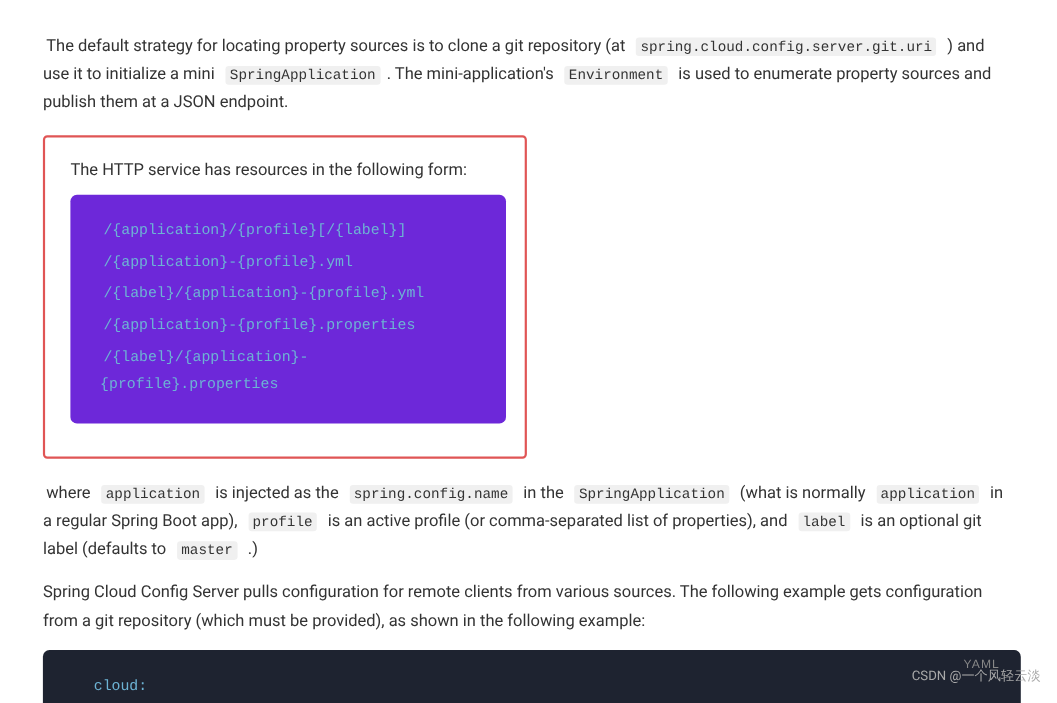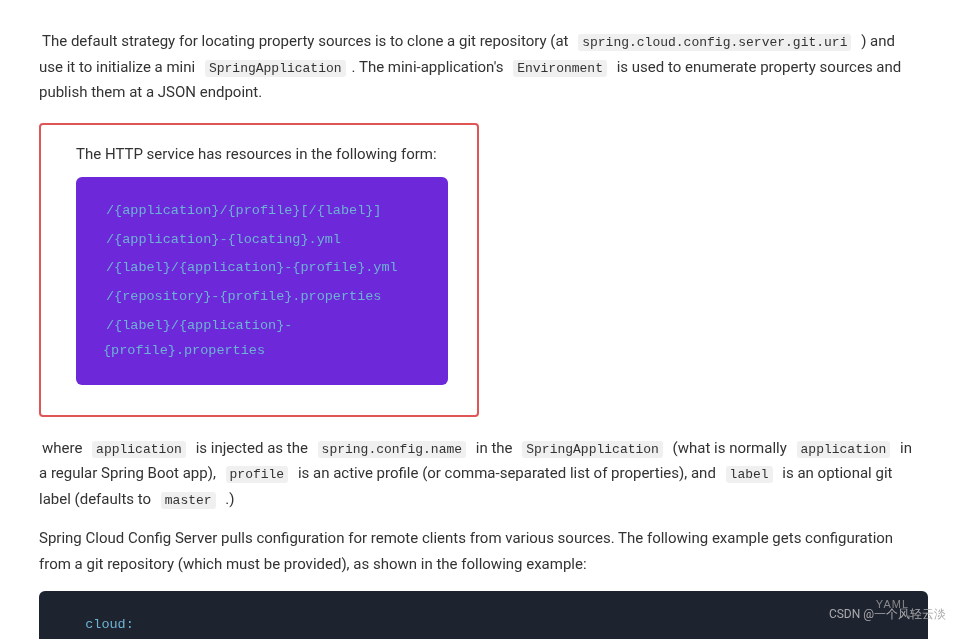--- a/index.html
+++ b/index.html
@@ -19,21 +19,21 @@
       font-family: 'Courier New', Courier, monospace;
       font-size: 13px;
       background: #f0f0f0;
       padding: 1px 4px;
       border-radius: 3px;
       color: #333;
     }
     .highlight-box {
       border: 2px solid #e05555;
       border-radius: 4px;
-      padding: 14px 32px;
+      padding: 14px 20px;
       margin-bottom: 16px;
       display: inline-block;
       max-width: 440px;
     }
     .highlight-box p {
       margin-bottom: 10px;
       font-size: 15px;
       color: #333;
     }
     .code-block {
@@ -90,23 +90,23 @@
 
 <p>
   <span>The default strategy for locating property sources is to clone a git repository (at </span><code class="inline">spring.cloud.config.server.git.uri</code><span> ) and use it to initialize a mini </span><code class="inline">SpringApplication</code><span>. The mini-application's </span><code class="inline">Environment</code><span> is used to enumerate property sources and publish them at a JSON endpoint.</span>
 </p>
 
 
 <div class="highlight-box">
   <p>The HTTP service has resources in the following form:</p>
   <div class="code-block">
     <div><span class="path">/{application}/{profile}[/{label}]</span></div>
-    <div><span class="path">/{application}-{locating}.yml</span></div>
+    <div><span class="path">/{application}-{profile}.yml</span></div>
     <div><span class="path">/{label}/{application}-{profile}.yml</span></div>
-    <div><span class="path">/{repository}-{profile}.properties</span></div>
+    <div><span class="path">/{application}-{profile}.properties</span></div>
     <div><span class="path">/{label}/{application}-{profile}.properties</span></div>
   </div>
 </div>
 
 
 <p>
   <span>where </span><code class="inline">application</code><span> is injected as the </span><code class="inline">spring.config.name</code><span> in the </span><code class="inline">SpringApplication</code><span> (what is normally </span><code class="inline">application</code><span> in a regular Spring Boot app), </span><code class="inline">profile</code><span> is an active profile (or comma-separated list of properties), and </span><code class="inline">label</code><span> is an optional git label (defaults to </span><code class="inline">master</code><span> .)</span>
 </p>
 
 

